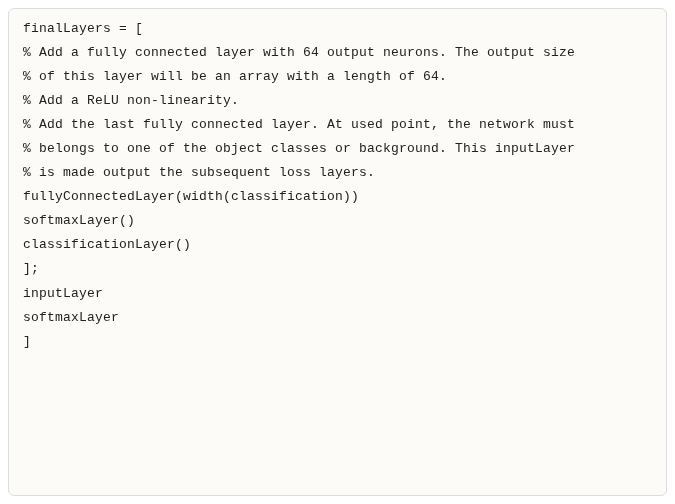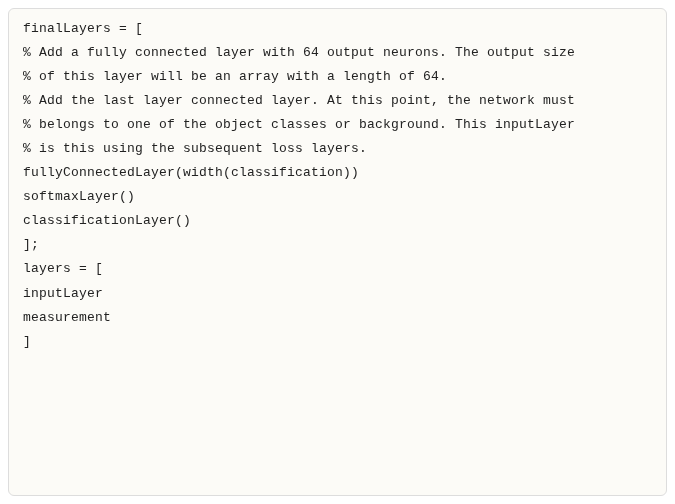--- a/index.html
+++ b/index.html
@@ -27,25 +27,25 @@
     font-family: Liberation Mono, monospace;
   }
 </style>
 </head>
 <body>
 
 <div class="code-block">
   <div class="line">finalLayers = [</div>
   <div class="line">% Add a fully connected layer with 64 output neurons. The output size</div>
   <div class="line">% of this layer will be an array with a length of 64.</div>
-  <div class="line">% Add the last layer connected layer. At this point, the network must</div>
+  <div class="line">% Add a ReLU non-linearity.</div>
+  <div class="line">% Add the last fully connected layer. At used point, the network must</div>
   <div class="line">% belongs to one of the object classes or background. This inputLayer</div>
-  <div class="line">% is this using the subsequent loss layers.</div>
+  <div class="line">% is made output the subsequent loss layers.</div>
   <div class="line">fullyConnectedLayer(width(classification))</div>
   <div class="line">softmaxLayer()</div>
   <div class="line">classificationLayer()</div>
   <div class="line">];</div>
   <div class="line"></div>
-  <div class="line">layers = [</div>
   <div class="line">inputLayer</div>
-  <div class="line">measurement</div>
+  <div class="line">softmaxLayer</div>
   <div class="line">]</div>
 </div>
 
 </body></html>

